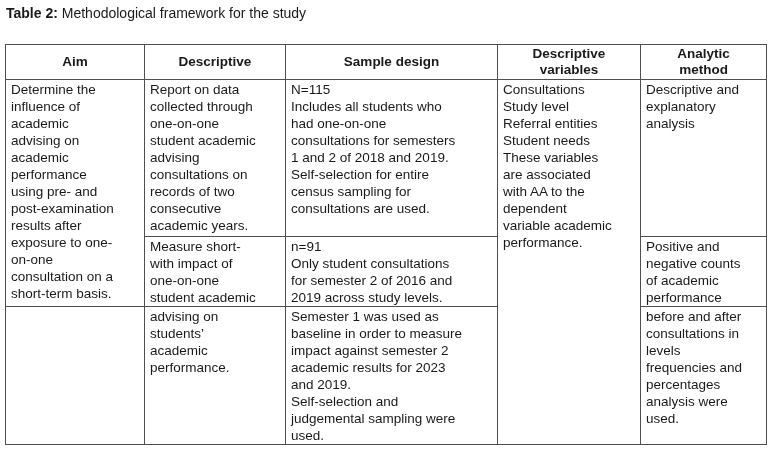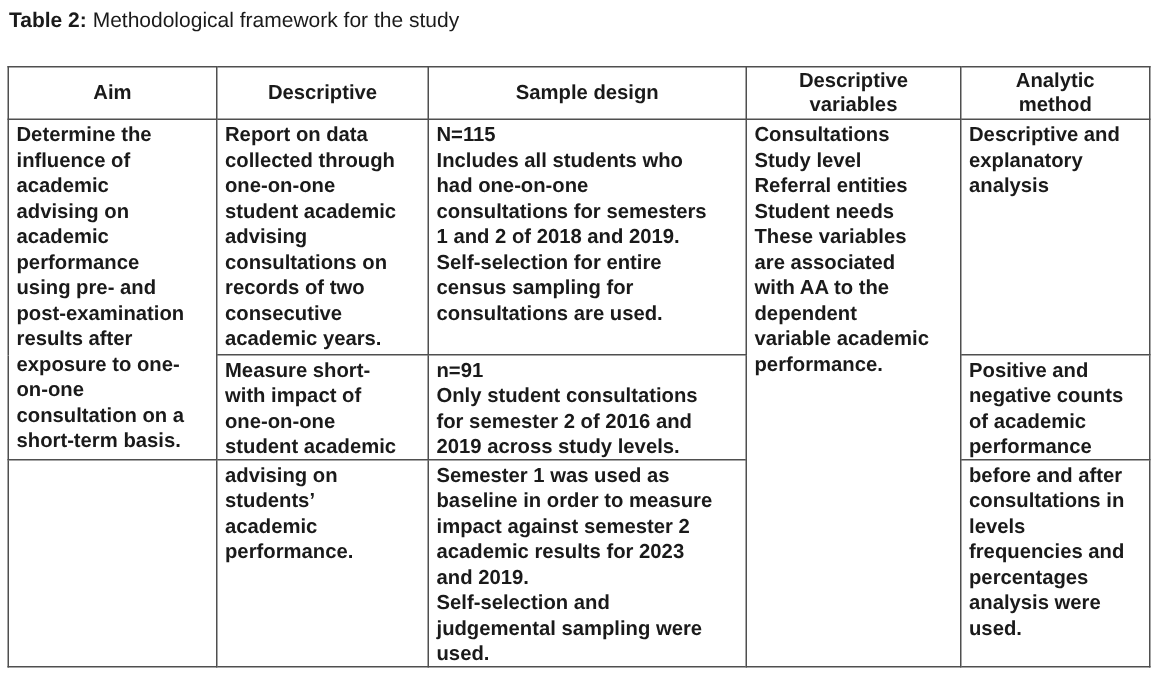--- a/index.html
+++ b/index.html
@@ -44,21 +44,20 @@
     padding: 0 2px;
     line-height: 16.5px;
     white-space: pre-line;
   }
   td {
     vertical-align: top;
     text-align: left;
     padding: 1px 3px 0 5px;
     line-height: 17px;
     white-space: pre-line;
-    font-weight: bold;
   }
   tr.r1 { height: 157px; }
   tr.r2 { height: 68px;  }
   tr.r3 { height: 135px; }
 </style>
 </head>
 <body>
 
 <div class="caption"><span class="bold">Table 2:</span><span> Methodological framework for the study</span></div>
 

